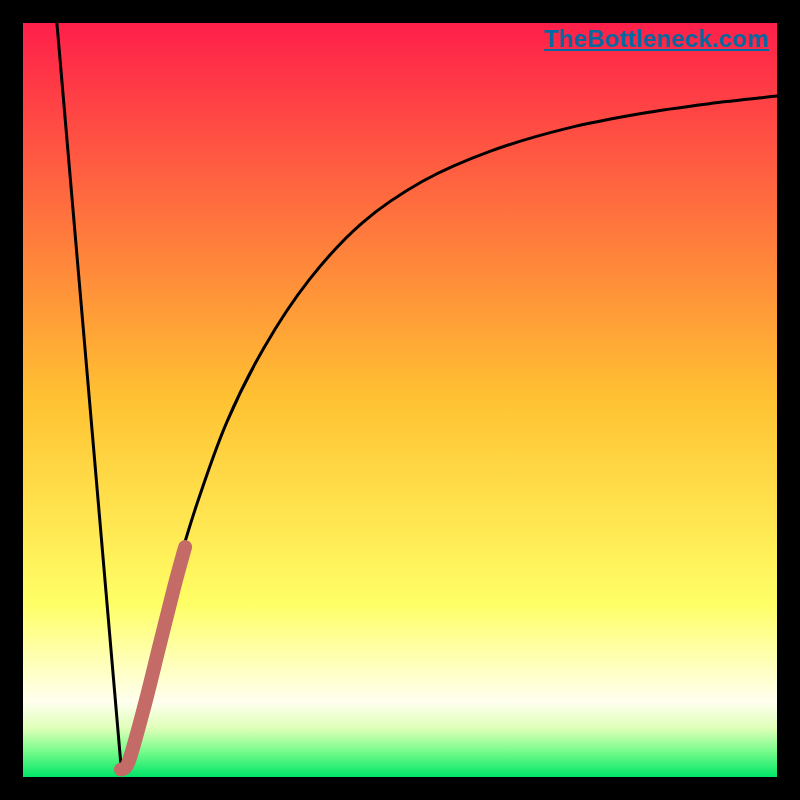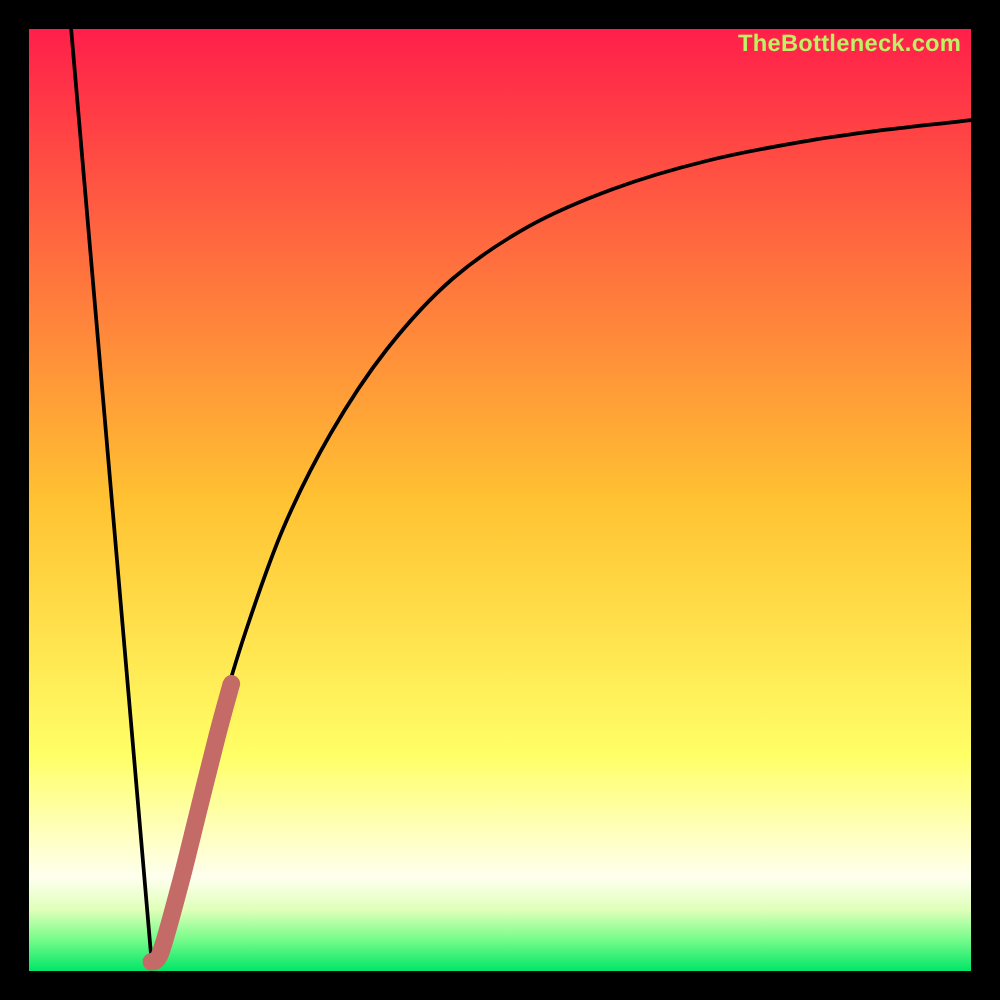--- a/index.html
+++ b/index.html
@@ -24,25 +24,26 @@
     top: 23px;
     width: 754px;
     height: 754px;
     overflow: hidden;
   }
   .watermark {
     position: absolute;
     top: 2px;
     right: 8px;
     font-family: Arial, Helvetica, sans-serif;
-    font-size: 19px;
+    font-size: 24px;
     font-weight: 600;
-    color: #bef264;
+    color: #0369a1;
     letter-spacing: 0.2px;
     user-select: none;
+    text-decoration: underline;
   }
 </style>
 </head>
 <body>
 
 <div class="frame">
   <div class="plot">
     <svg width="754" height="754" viewBox="0 0 754 754">
       <defs>
         <linearGradient id="bg-grad" x1="0" y1="0" x2="0" y2="1">

